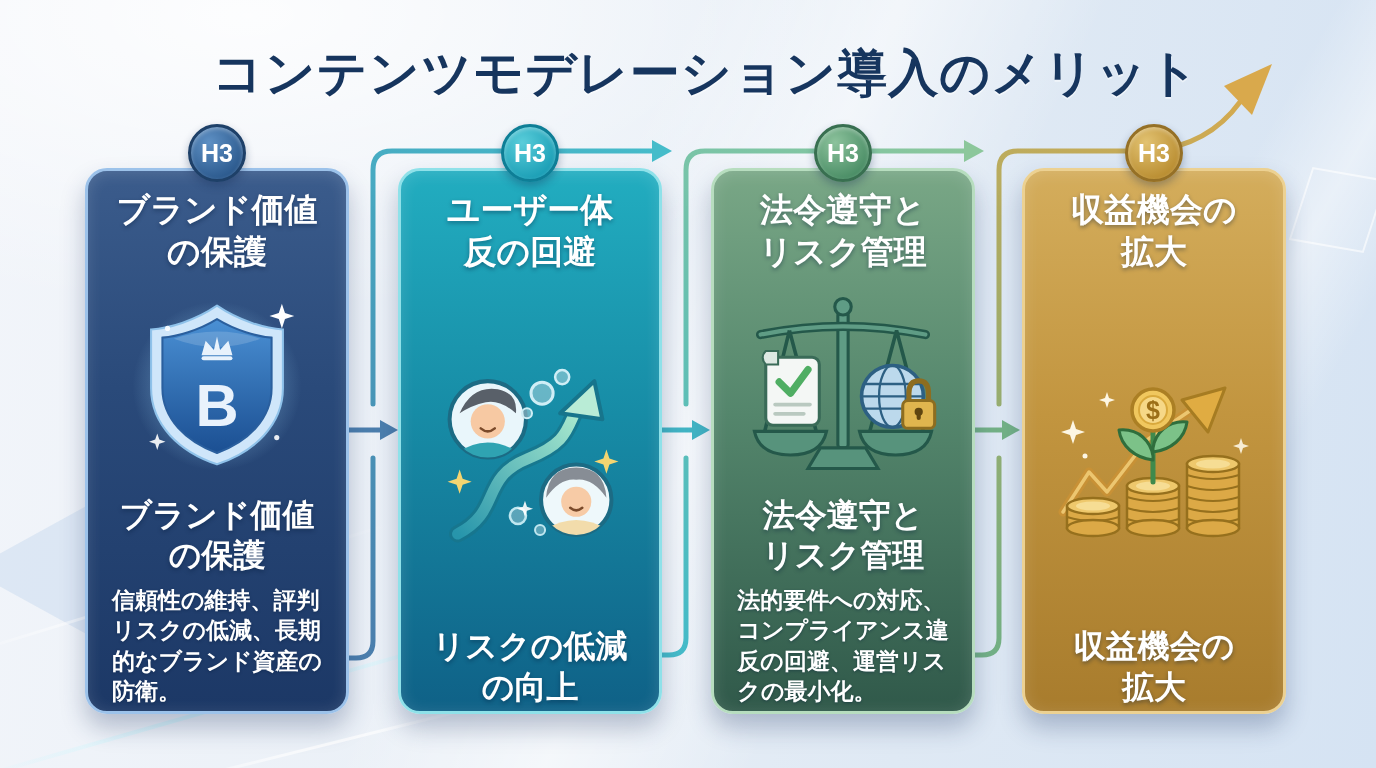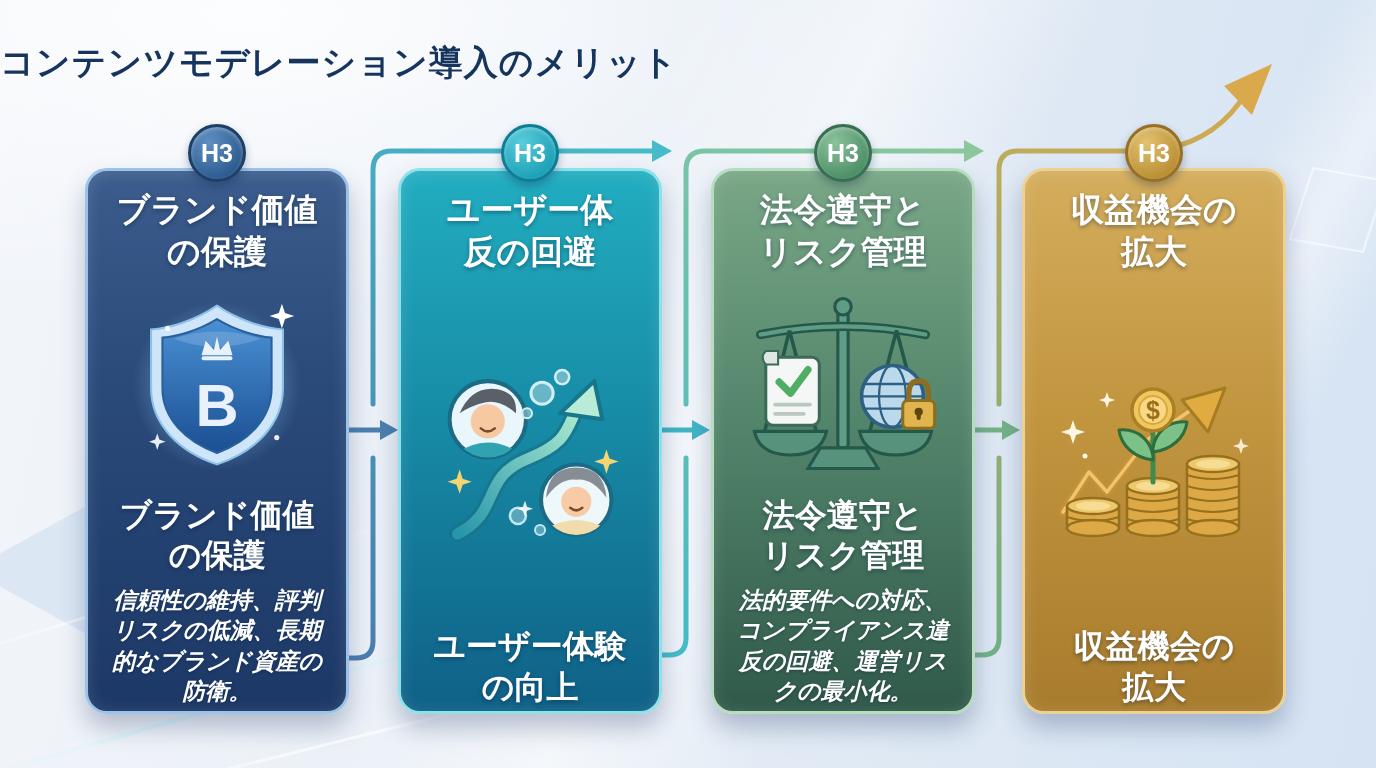--- a/index.html
+++ b/index.html
@@ -38,21 +38,21 @@
     transform:rotate(10deg) skewX(-8deg);
   }
   .band-right{
     left:1080px;top:-40px;width:420px;height:500px;
     background:linear-gradient(115deg, rgba(255,255,255,0) 40%, rgba(255,255,255,.45) 55%, rgba(255,255,255,0) 70%);
     transform:rotate(4deg);
   }
   
   .page-title{
     position:absolute;left:0;top:40px;width:1200px;
-    text-align:left;font-size:34px;font-weight:800;color:#16355e;
+    text-align:right;font-size:50px;font-weight:800;color:#16355e;
     letter-spacing:1px;z-index:4;
     text-shadow:0 2px 0 rgba(255,255,255,.5);
     white-space:nowrap;
   }
   
   .connector-layer{position:absolute;left:0;top:0;z-index:1;}
   
   .card{
     position:absolute;top:168px;width:264px;height:546px;box-sizing:border-box;
     border-radius:22px;border:3px solid;z-index:2;
@@ -82,24 +82,23 @@
   }
   .card-icon{
     flex:1;display:flex;align-items:center;justify-content:center;
     width:100%;min-height:150px;
   }
   .card-subtitle{
     font-size:32px;font-weight:800;line-height:1.26;text-align:center;
     white-space:pre-line;text-shadow:0 2px 4px rgba(0,25,55,.4);
   }
   .card-desc{
-    font-size:23px;font-weight:600;line-height:1.33;text-align:center;
+    font-size:23px;font-weight:600;line-height:1.33;
     white-space:pre-line;margin-top:9px;
     text-shadow:0 1px 3px rgba(0,25,55,.4);
-    font-style:italic;
   }
 </style>
 </head>
 <body>
 
 <div class="stage">
 
   <div class="decor tri-left"></div>
   <div class="decor tri-left2"></div>
   <div class="decor ray1"></div>
@@ -238,21 +237,21 @@
         <circle cx="112" cy="36" r="11" fill="rgba(255,255,255,.35)" stroke="#cfeef6" stroke-width="3"></circle>
         <circle cx="132" cy="20" r="7" fill="rgba(255,255,255,.35)" stroke="#cfeef6" stroke-width="2.5"></circle>
         <circle cx="97" cy="56" r="5" fill="rgba(255,255,255,.35)" stroke="#cfeef6" stroke-width="2"></circle>
         <circle cx="88" cy="158" r="8" fill="rgba(255,255,255,.3)" stroke="#bfe7f0" stroke-width="2.5"></circle>
         <circle cx="110" cy="172" r="5" fill="rgba(255,255,255,.3)" stroke="#bfe7f0" stroke-width="2"></circle>
         <path d="M30 112 L33 121 L42 124 L33 127 L30 136 L27 127 L18 124 L27 121 Z" fill="#f4d571"></path>
         <path d="M176 92 L179 101 L188 104 L179 107 L176 116 L173 107 L164 104 L173 101 Z" fill="#f4d571"></path>
         <path d="M95 143 L97 149 L103 151 L97 153 L95 159 L93 153 L87 151 L93 149 Z" fill="#ffffff" opacity=".9"></path>
       </svg>
     </div>
-    <div class="card-subtitle">ユーザー体験
+    <div class="card-subtitle">リスクの低減
 の向上</div>
   </div>
 
   <div class="card card-3">
     <div class="h3-badge badge-3">
       <span>H3</span>
     </div>
     <div class="card-title">法令遵守と
 リスク管理</div>
     <div class="card-icon">

